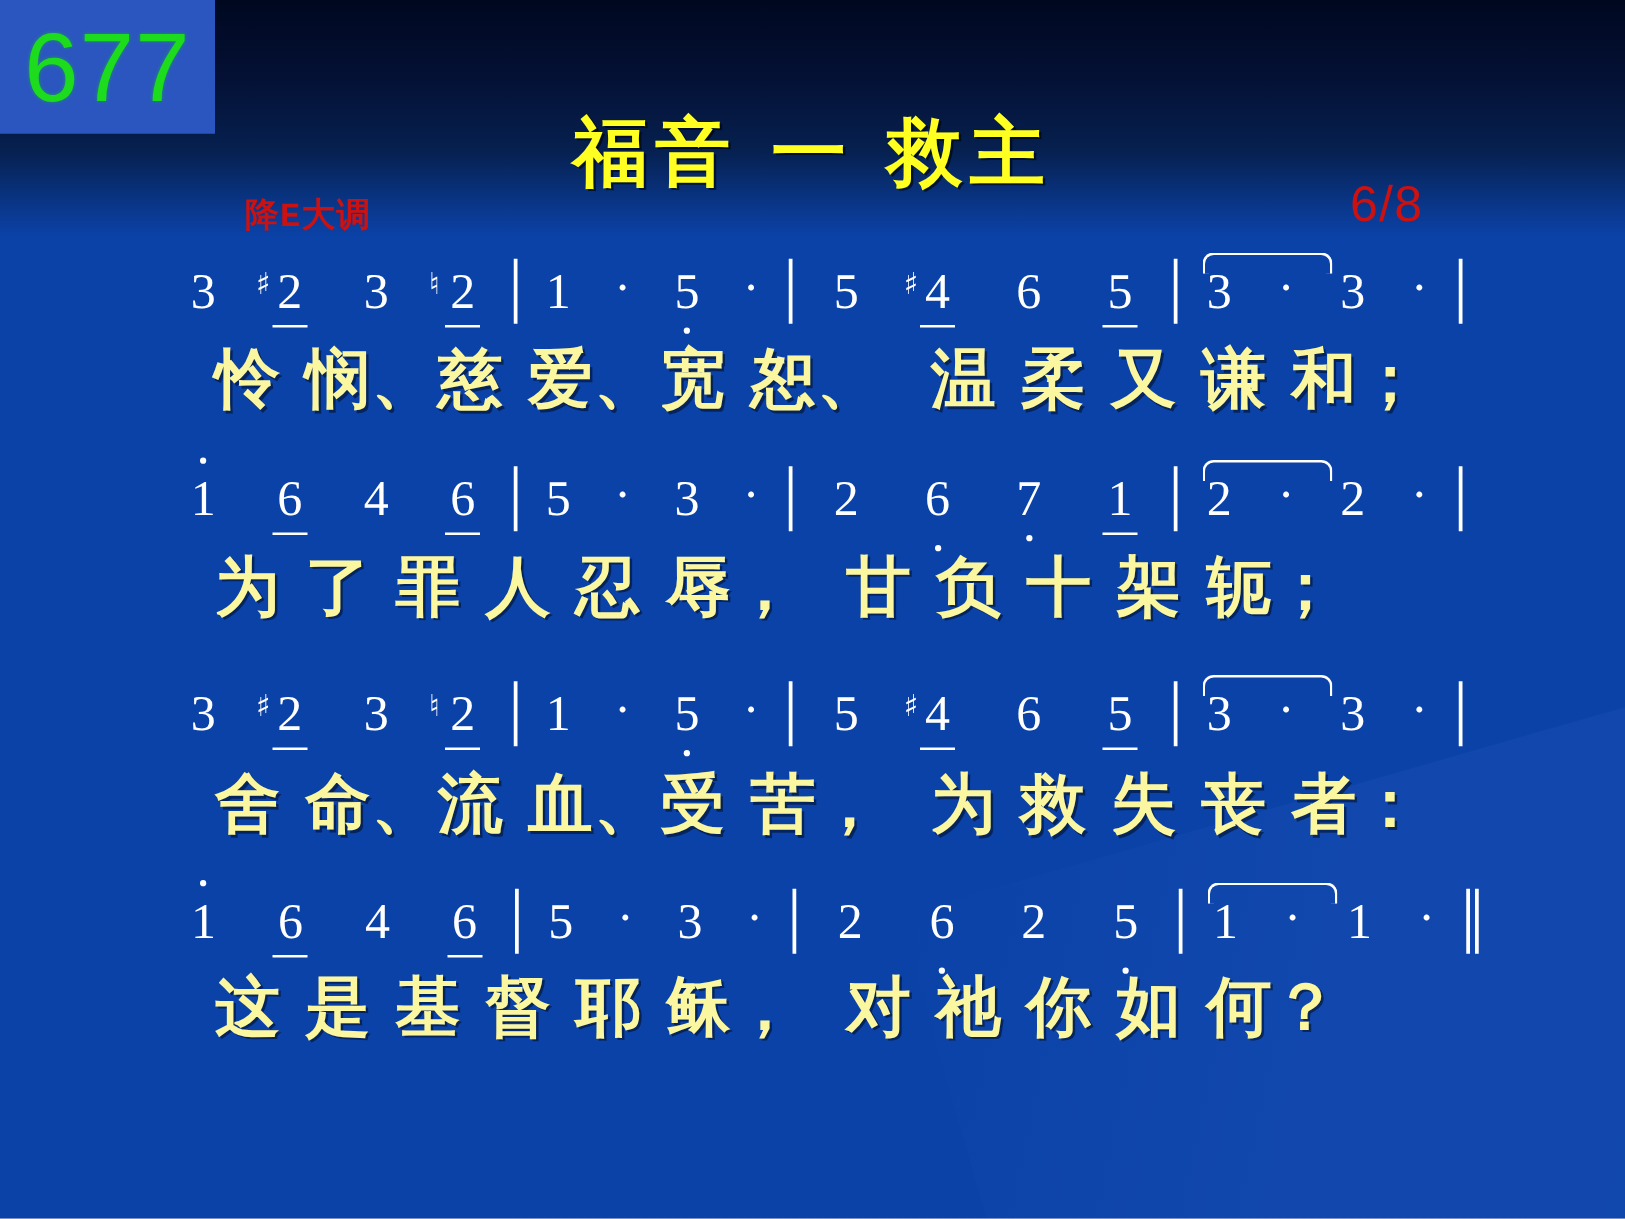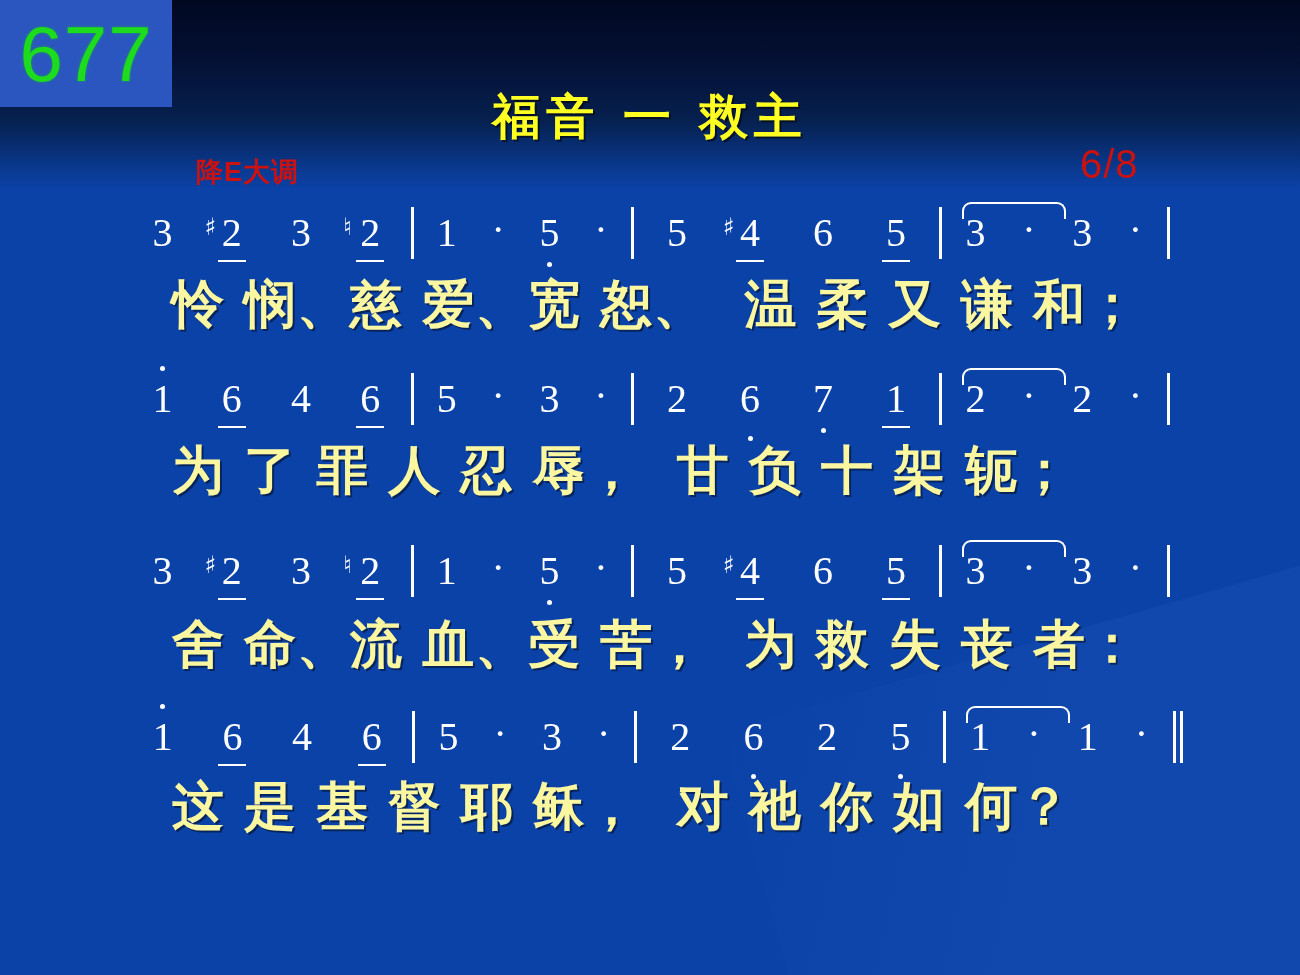--- a/index.html
+++ b/index.html
@@ -51,32 +51,32 @@
     text-shadow: 0 0 3px rgba(20,200,20,0.6);
   }
 
   
   #title {
     position: absolute;
     left: 0; top: 92px;
     width: 1300px;
     text-align: center;
     font-family: "DejaVu Sans", "Liberation Sans", sans-serif;
-    font-size: 48px;
+    font-size: 60px;
     font-weight: bold;
     color: #ffff22;
     letter-spacing: 6px;
     text-shadow: 2px 2px 0 rgba(0,0,0,0.55);
     line-height: 1;
   }
 
   #key-sig {
     position: absolute;
     left: 196px; top: 154px;
-    font-family: Liberation Sans, sans-serif;
+    font-family: Liberation Mono, monospace;
     font-size: 27px;
     font-weight: bold;
     color: #cc1111;
     letter-spacing: 1px;
   }
   #meter {
     position: absolute;
     left: 1080px; top: 142px;
     font-family: Liberation Sans, sans-serif;
     font-size: 40px;

